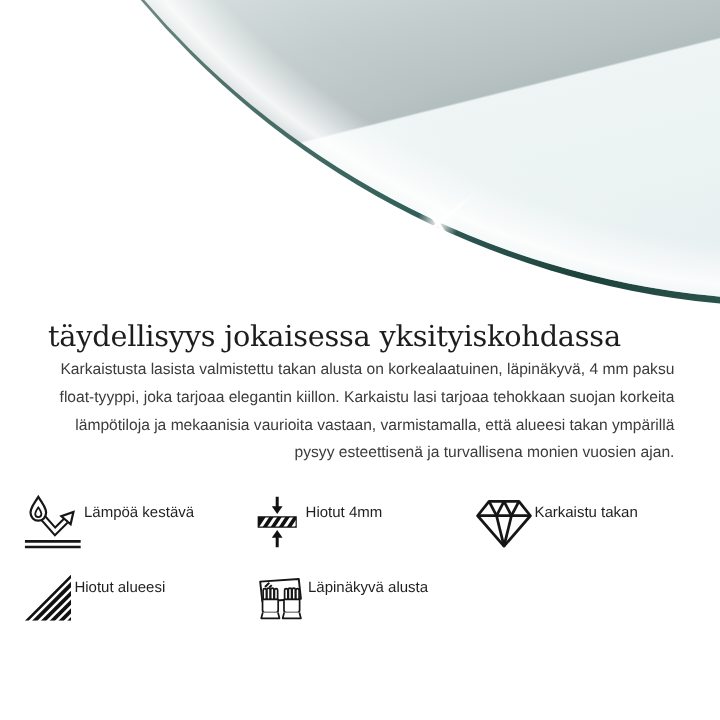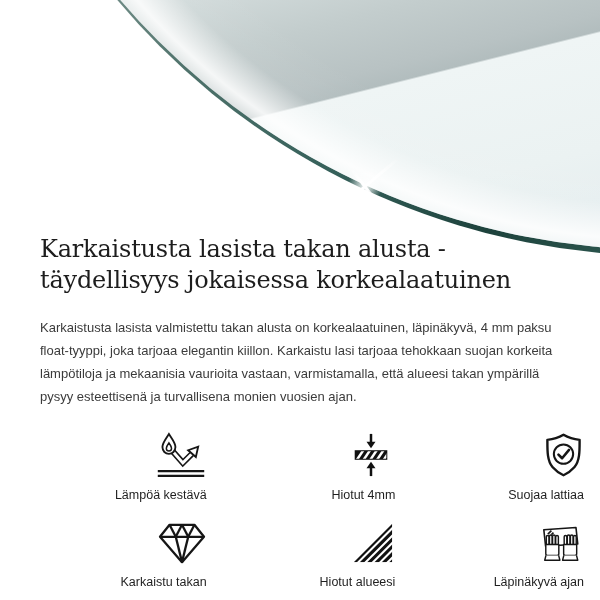--- a/index.html
+++ b/index.html
@@ -47,29 +47,29 @@
     transform: rotate(52deg);
   }
 
   
   .content { position:absolute; left:40px; top:234px; width:522px; }
   h1.title {
     font-family:"DejaVu Serif", serif; font-weight:400; color:#1d1d1d;
     font-size:24px; line-height:31px; letter-spacing:-0.2px;
   }
   p.description {
-    margin-top:20px; font-size:13px; line-height:23px; color:#3b3b3b;
+    margin-top:0; font-size:13px; line-height:23px; color:#3b3b3b;text-align:right;
   }
 
   
   .features {
     margin:22px -22px 0; display:grid;
     grid-template-columns:repeat(3, 1fr); row-gap:14px;
   }
-  .feature { display:flex; flex-direction:column; align-items:flex-end; }
+  .feature { display:flex; flex-direction:row; align-items:flex-start; }
   .feature .icon-box { height:48px; display:flex; align-items:flex-end; justify-content:center; }
   .feature .label { margin-top:10px; font-size:12.5px; line-height:15px; color:#1f1f1f; text-align:center; }
   svg { display:block; }
 </style>
 </head>
 <body>
 
 <div class="page">
 
   <div class="hero">
@@ -77,21 +77,21 @@
     <div class="glass-surface"></div>
     <div class="sparkle">
       <span class="glow"></span>
       <span class="ray ray-long"></span>
       <span class="ray ray-short"></span>
     </div>
   </div>
 
   <div class="content">
 
-    <h1 class="title"><span>Karkaistusta lasista takan alusta -</span><br><span>täydellisyys jokaisessa korkealaatuinen</span></h1>
+    <h1 class="title"><br><span>täydellisyys jokaisessa yksityiskohdassa</span></h1>
 
     <p class="description">Karkaistusta lasista valmistettu takan alusta on korkealaatuinen, läpinäkyvä, 4 mm paksu float-tyyppi, joka tarjoaa elegantin kiillon. Karkaistu lasi tarjoaa tehokkaan suojan korkeita lämpötiloja ja mekaanisia vaurioita vastaan, varmistamalla, että alueesi takan ympärillä pysyy esteettisenä ja turvallisena monien vuosien ajan.</p>
 
     <div class="features">
 
       <div class="feature">
         <div class="icon-box">
           <svg width="52" height="47" viewBox="0 0 56 50" fill="none" stroke="#161616">
             <polyline points="19,21.5 30,34 39.5,24.5" stroke-width="6.5" stroke="#161616"></polyline>
             <polyline points="19,21.5 30,34 39.5,24.5" stroke-width="3" stroke="#ffffff"></polyline>
@@ -123,30 +123,20 @@
             </g>
             <line x1="24" y1="2" x2="24" y2="11" stroke="#111111" stroke-width="2.6"></line>
             <polygon points="24,17 19.3,10.2 28.7,10.2" fill="#111111"></polygon>
             <line x1="24" y1="46" x2="24" y2="37" stroke="#111111" stroke-width="2.6"></line>
             <polygon points="24,31 19.3,37.8 28.7,37.8" fill="#111111"></polygon>
           </svg>
         </div>
         <div class="label">Hiotut 4mm</div>
       </div>
 
-      <div class="feature">
-        <div class="icon-box">
-          <svg width="41" height="46" viewBox="0 0 44 50" fill="none" stroke="#161616">
-            <path d="M22,3 C16,6.5 9.5,8 4.5,8.5 C4.5,19 4,31 10,38 C14,42.5 18.5,45.5 22,47 C25.5,45.5 30,42.5 34,38 C40,31 39.5,19 39.5,8.5 C34.5,8 28,6.5 22,3 Z" stroke-width="2.6" stroke-linejoin="round"></path>
-            <circle cx="22" cy="24" r="10.5" stroke-width="2.2"></circle>
-            <polyline points="16.5,24.5 20.5,28.5 28,19.5" stroke-width="2.8" stroke-linecap="round" stroke-linejoin="round"></polyline>
-          </svg>
-        </div>
-        <div class="label">Suojaa lattiaa</div>
-      </div>
 
       <div class="feature">
         <div class="icon-box">
           <svg width="50" height="44" viewBox="0 0 52 46" fill="none" stroke="#161616" stroke-width="2.4" stroke-linejoin="round">
             <polygon points="13,4 39,4 49,16.5 26,43 3,16.5"></polygon>
             <line x1="3" y1="16.5" x2="49" y2="16.5"></line>
             <line x1="13" y1="4" x2="19.5" y2="16.5"></line>
             <line x1="39" y1="4" x2="32.5" y2="16.5"></line>
             <line x1="26" y1="4" x2="19.5" y2="16.5"></line>
             <line x1="26" y1="4" x2="32.5" y2="16.5"></line>
@@ -197,18 +187,18 @@
             <g stroke-width="1.6">
               <rect x="33.8" y="13.5" width="3" height="10.5" rx="1.5" fill="#ffffff"></rect>
               <rect x="37.3" y="13" width="3" height="11" rx="1.5" fill="#ffffff"></rect>
               <rect x="40.8" y="13" width="3" height="11" rx="1.5" fill="#ffffff"></rect>
               <rect x="44.3" y="13.5" width="3" height="10.5" rx="1.5" fill="#ffffff"></rect>
               <path d="M33.2,23.5 L47.8,23.5 L47.8,33.8 Q47.8,35.8 45.8,35.8 L35.2,35.8 Q33.2,35.8 33.2,33.8 Z" fill="#ffffff"></path>
               <path d="M33.4,35.8 L32,41.2 L49,41.2 L47.6,35.8" fill="#ffffff"></path>
             </g>
           </svg>
         </div>
-        <div class="label">Läpinäkyvä ajan</div>
+        <div class="label">Läpinäkyvä alusta</div>
       </div>
 
     </div>
   </div>
 </div>
 
 </body></html>

